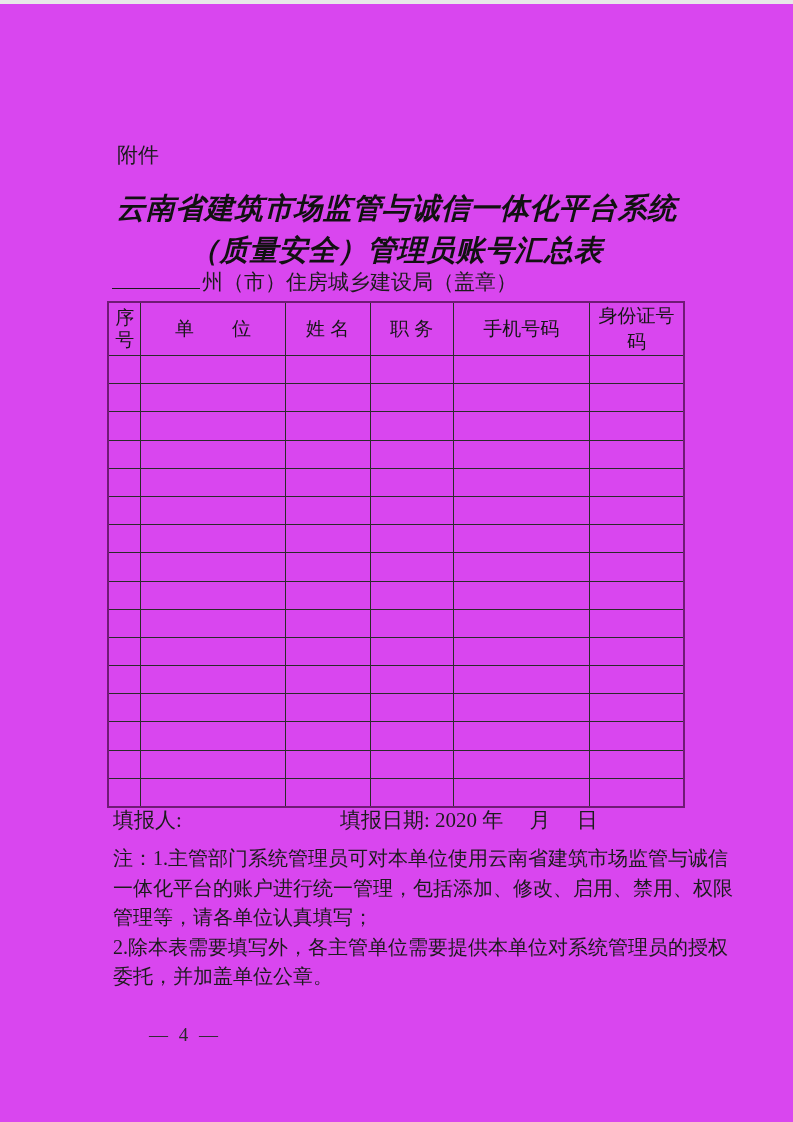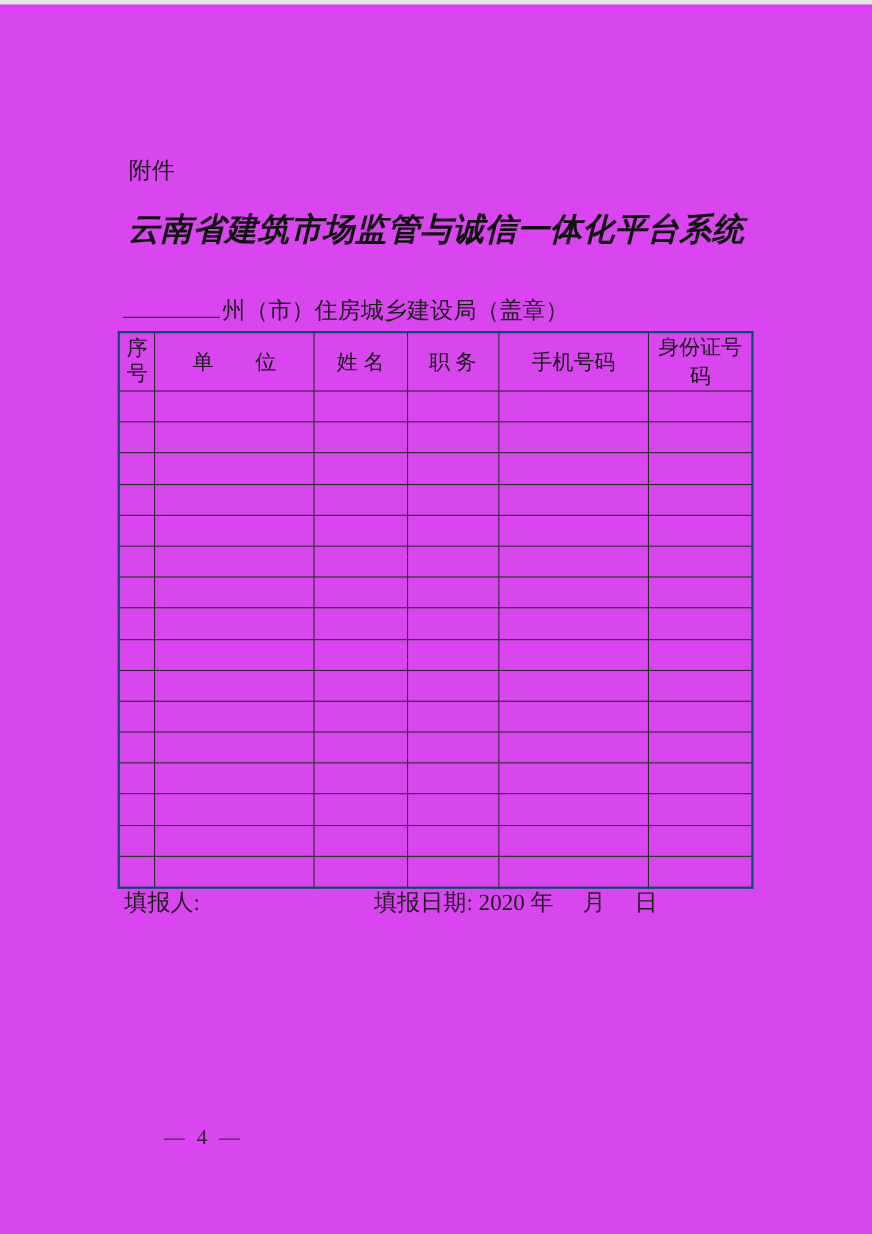--- a/index.html
+++ b/index.html
@@ -57,21 +57,21 @@
     margin-right: 2px;
   }
 
   table.roster-table {
     position: absolute;
     left: 107px;
     top: 297px;
     width: 578px;
     border-collapse: collapse;
     table-layout: fixed;
-    border: 2px solid #0c4a6e;
+    border: 2px solid #701a75;
   }
   .roster-table th, .roster-table td {
     border: 1.4px solid #2b2b2b;
     padding: 0;
   }
   .roster-table thead tr { height: 46px; }
   .roster-table thead th {
     font-family: "Liberation Sans", sans-serif;
     font-weight: normal;
     font-size: 19px;
@@ -127,20 +127,21 @@
 </style>
 </head>
 <body>
 
 <div class="page">
 
   <div class="attachment-label">附件</div>
 
   <div class="title-line title-line-1">云南省建筑市场监管与诚信一体化平台系统</div>
 
+  <div class="title-line title-line-2">（质量安全）管理员账号汇总表</div>
 
   <div class="subtitle">
     <span class="blank-underline"></span><span>州（市）住房城乡建设局（盖章）</span>
   </div>
 
   <table class="roster-table">
     <colgroup>
       <col class="col-seq">
       <col class="col-unit">
       <col class="col-name">
@@ -288,16 +289,23 @@
           <td></td>
         </tr>
       </tbody>
   </table>
 
   <div class="fill-line">
     <span class="filler-label">填报人:</span>
     <span class="date-label">填报日期: 2020 年　 月　 日</span>
   </div>
 
+  <div class="notes">
+    <div class="note-line">注：1.主管部门系统管理员可对本单位使用云南省建筑市场监管与诚信</div>
+    <div class="note-line">一体化平台的账户进行统一管理，包括添加、修改、启用、禁用、权限</div>
+    <div class="note-line">管理等，请各单位认真填写；</div>
+    <div class="note-line">2.除本表需要填写外，各主管单位需要提供本单位对系统管理员的授权</div>
+    <div class="note-line">委托，并加盖单位公章。</div>
+  </div>
 
   <div class="page-number">— 4 —</div>
 
 </div>
 
 </body></html>

